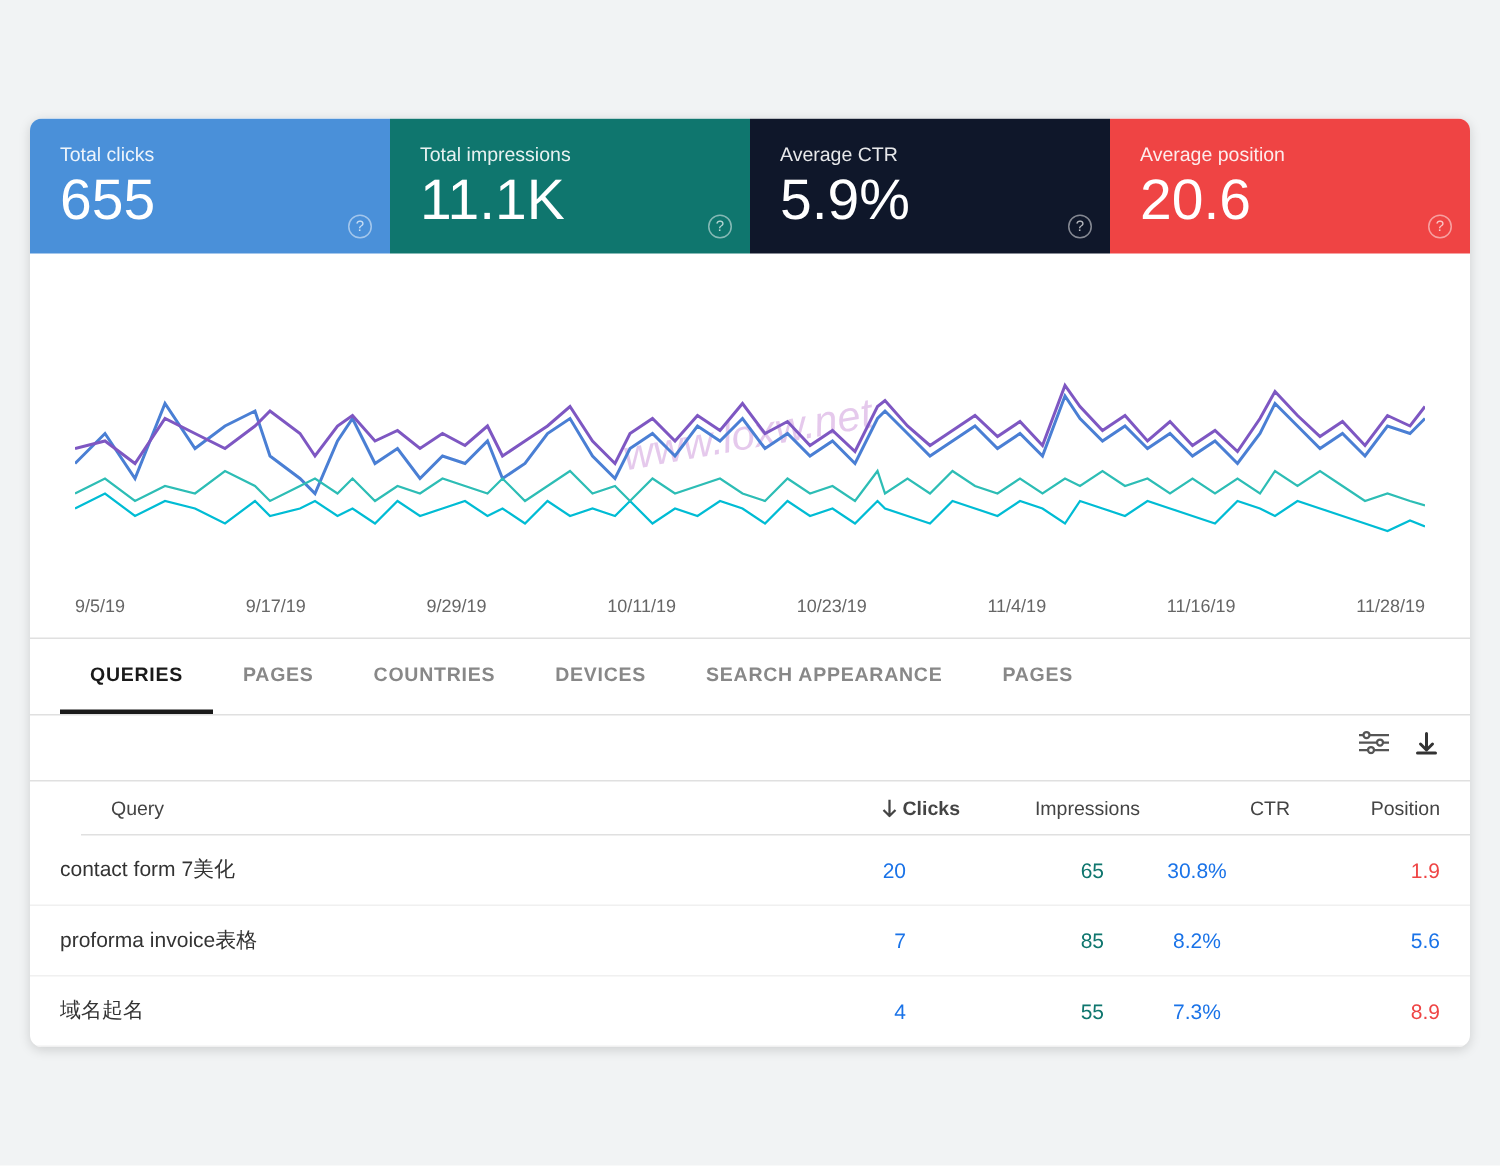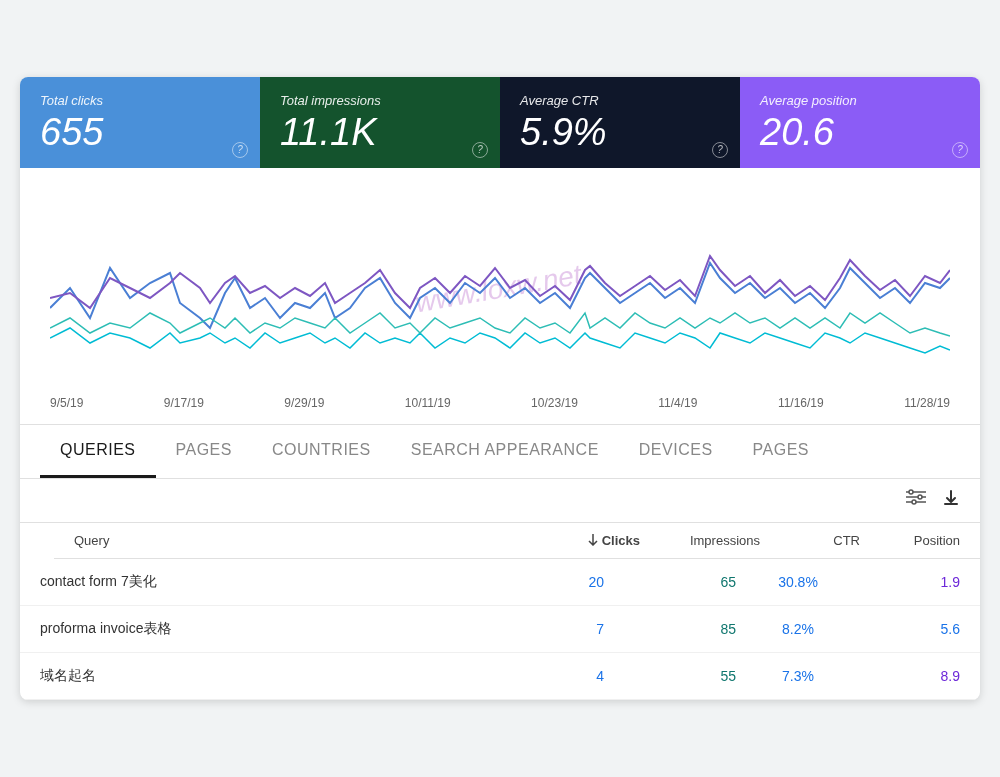--- a/index.html
+++ b/index.html
@@ -21,26 +21,25 @@
     }
     
     .metrics-row {
       display: flex;
     }
     .metric-card {
       flex: 1;
       padding: 16px 20px 14px;
       color: #fff;
       position: relative;
-      font-style: italic;
     }
     .metric-card.clicks { background: #4a90d9; }
-    .metric-card.impressions { background: #14532d; }
+    .metric-card.impressions { background: #0f766e; }
     .metric-card.ctr { background: #0f172a; }
-    .metric-card.position { background: #8b5cf6; }
+    .metric-card.position { background: #ef4444; }
     .metric-label {
       font-size: 13px;
       opacity: 0.9;
       margin-bottom: 4px;
     }
     .metric-value {
       font-size: 38px;
       font-weight: 400;
       line-height: 1.1;
     }
@@ -80,22 +79,22 @@
     .tabs-section {
       padding: 0 20px;
       border-bottom: 1px solid #e0e0e0;
     }
     .tabs {
       display: flex;
       gap: 0;
     }
     .tab {
       padding: 16px 20px;
-      font-size: 16px;
-      font-weight: 400;
+      font-size: 13px;
+      font-weight: 700;
       color: #888;
       cursor: pointer;
       border-bottom: 3px solid transparent;
       letter-spacing: 0.5px;
     }
     .tab.active {
       color: #1a1a1a;
       border-bottom: 3px solid #1a1a1a;
     }
     
@@ -142,21 +141,21 @@
       padding: 14px 20px;
       border-bottom: 1px solid #f0f0f0;
       font-size: 14px;
       align-items: center;
       gap: 12px;
     }
     .cell-query { color: #333; }
     .cell-clicks { text-align: right; color: #1a73e8; }
     .cell-impressions { text-align: right; color: #0f766e; }
     .cell-ctr { text-align: center; color: #1a73e8; }
-    .cell-position { text-align: right; color: #6d28d9; }
+    .cell-position { text-align: right; color: #ef4444; }
     .cell-position.highlight { color: #1a73e8; }
   </style>
 </head>
 <body>
 
 <div class="container">
 
   <div class="metrics-row">
     <div class="metric-card clicks">
       <div class="metric-label">Total clicks</div>
@@ -205,22 +204,22 @@
       <span>11/16/19</span>
       <span>11/28/19</span>
     </div>
   </div>
 
   <div class="tabs-section">
     <div class="tabs">
       <div class="tab active">QUERIES</div>
       <div class="tab">PAGES</div>
       <div class="tab">COUNTRIES</div>
+      <div class="tab">DEVICES</div>
       <div class="tab">SEARCH APPEARANCE</div>
-      <div class="tab">DEVICES</div>
       <div class="tab">PAGES</div>
     </div>
   </div>
 
   <div class="toolbar">
     <span class="toolbar-icon">
       <svg width="20" height="16" viewBox="0 0 20 16">
           <line x1="0" y1="3" x2="20" y2="3" stroke="#555" stroke-width="1.5"></line>
           <line x1="0" y1="8" x2="20" y2="8" stroke="#555" stroke-width="1.5"></line>
           <line x1="0" y1="13" x2="20" y2="13" stroke="#555" stroke-width="1.5"></line>

